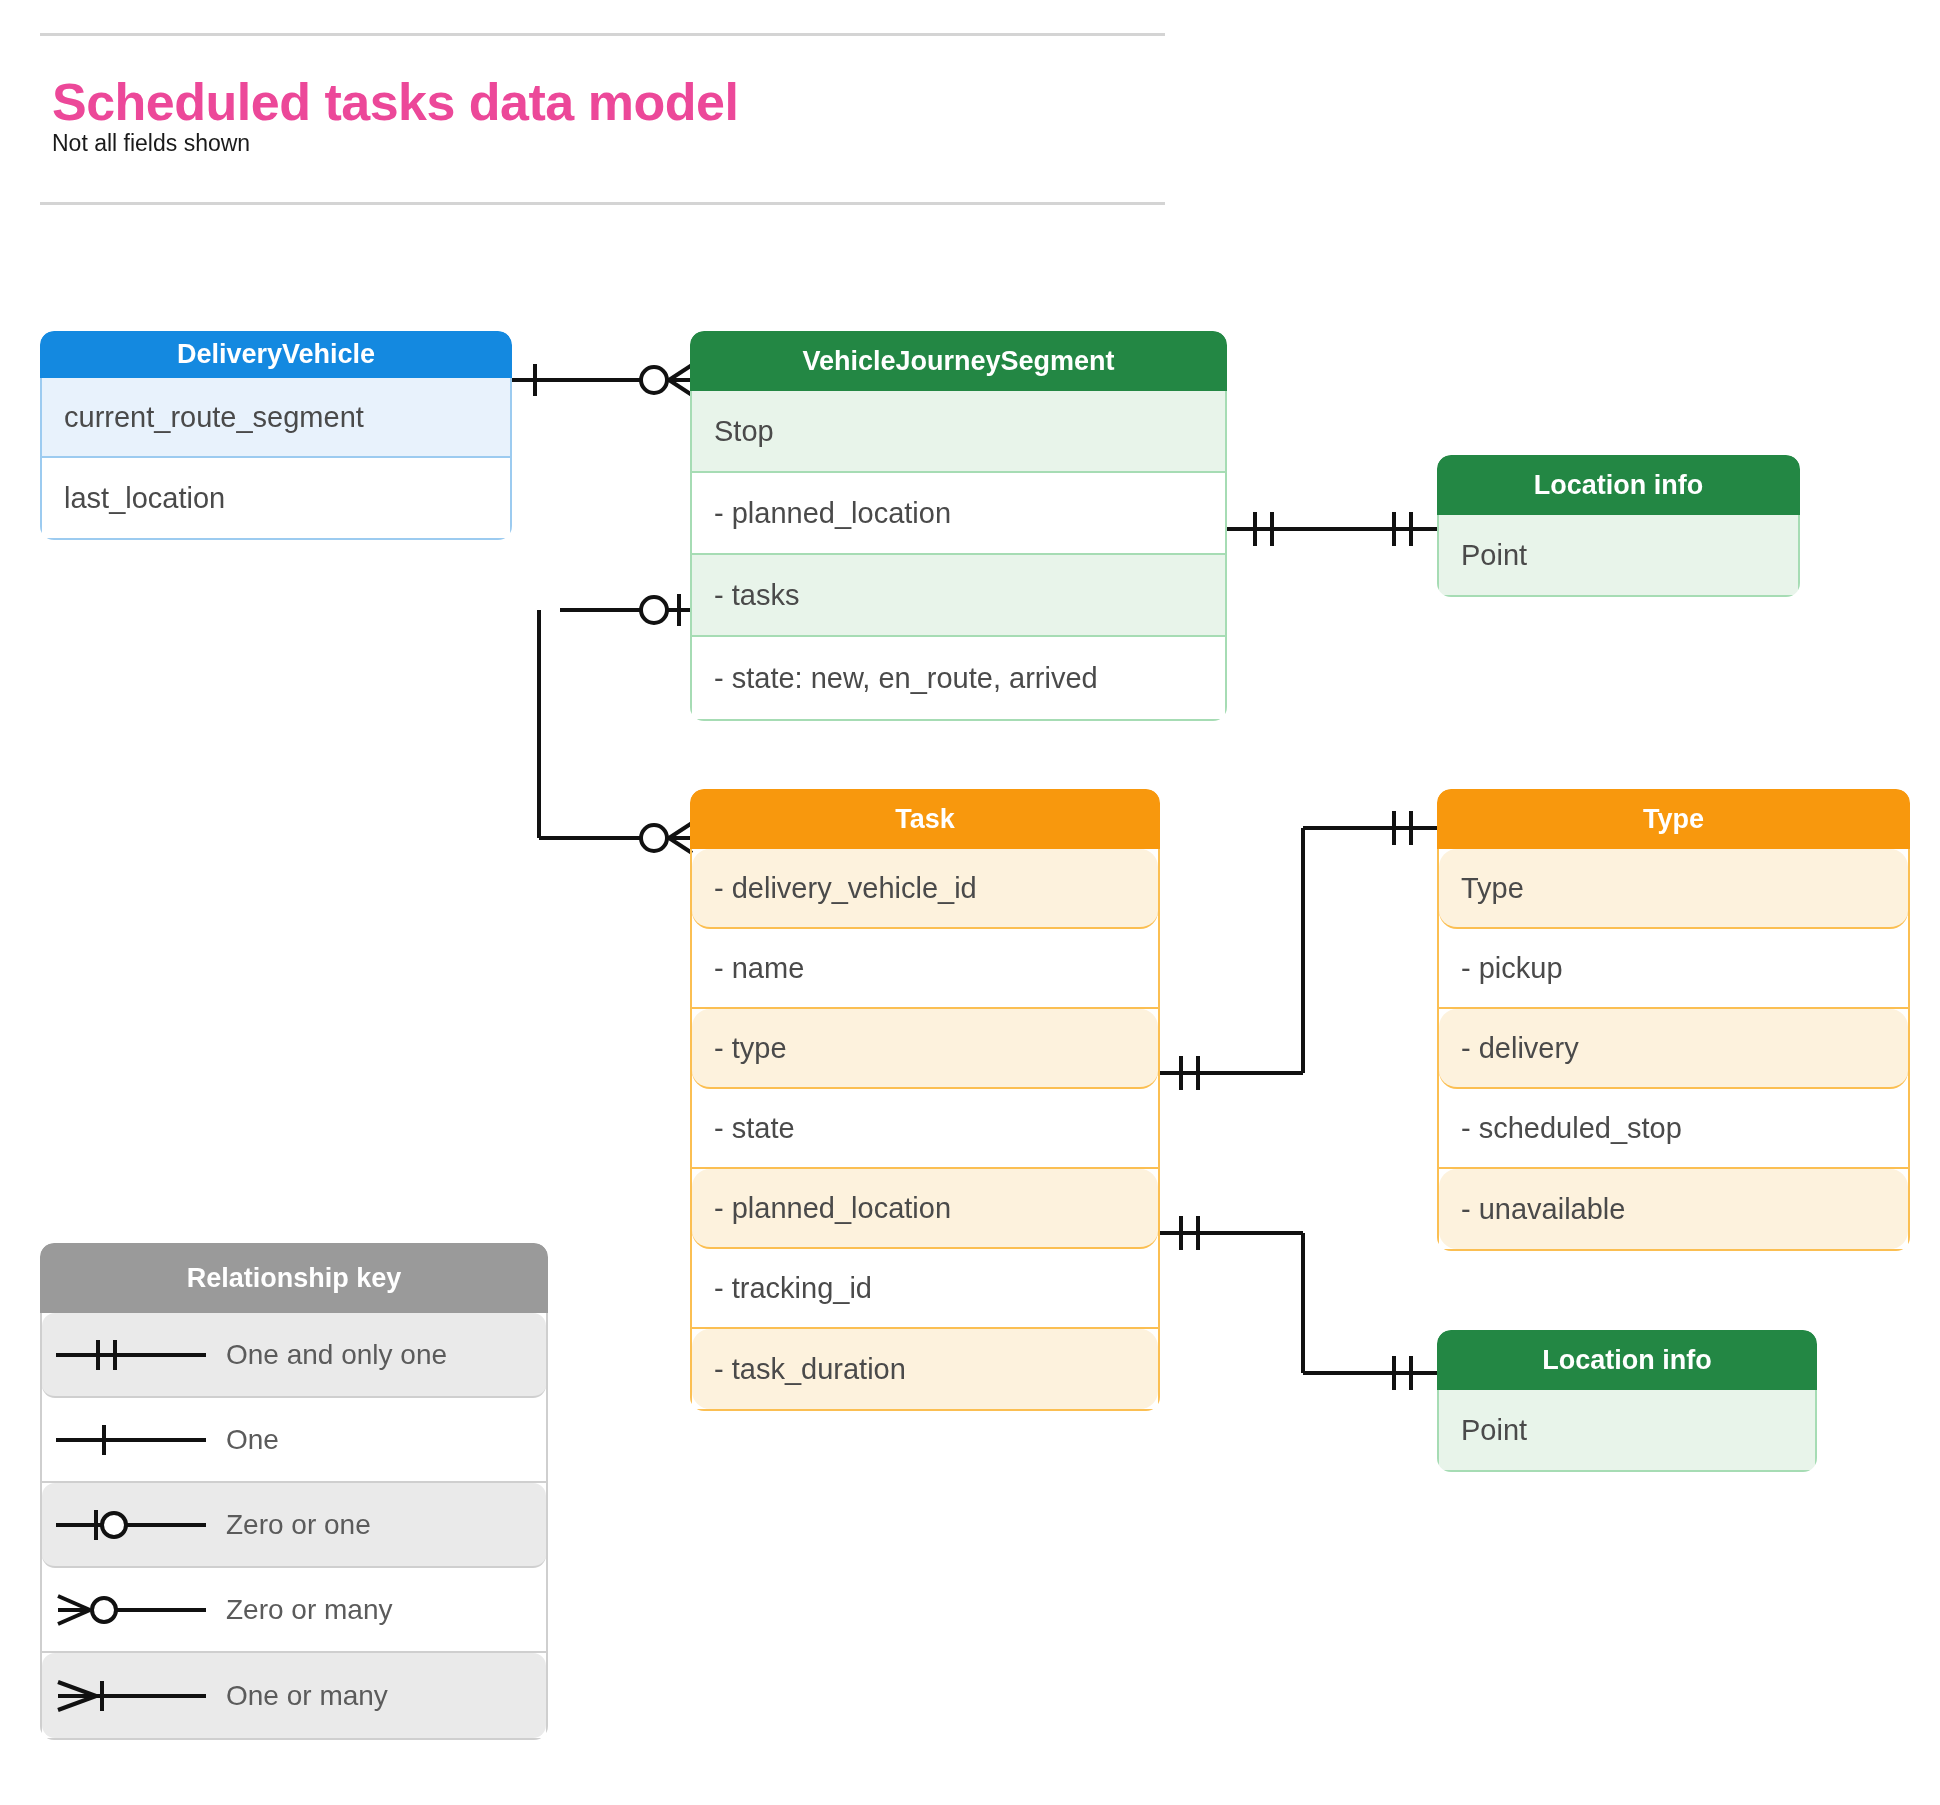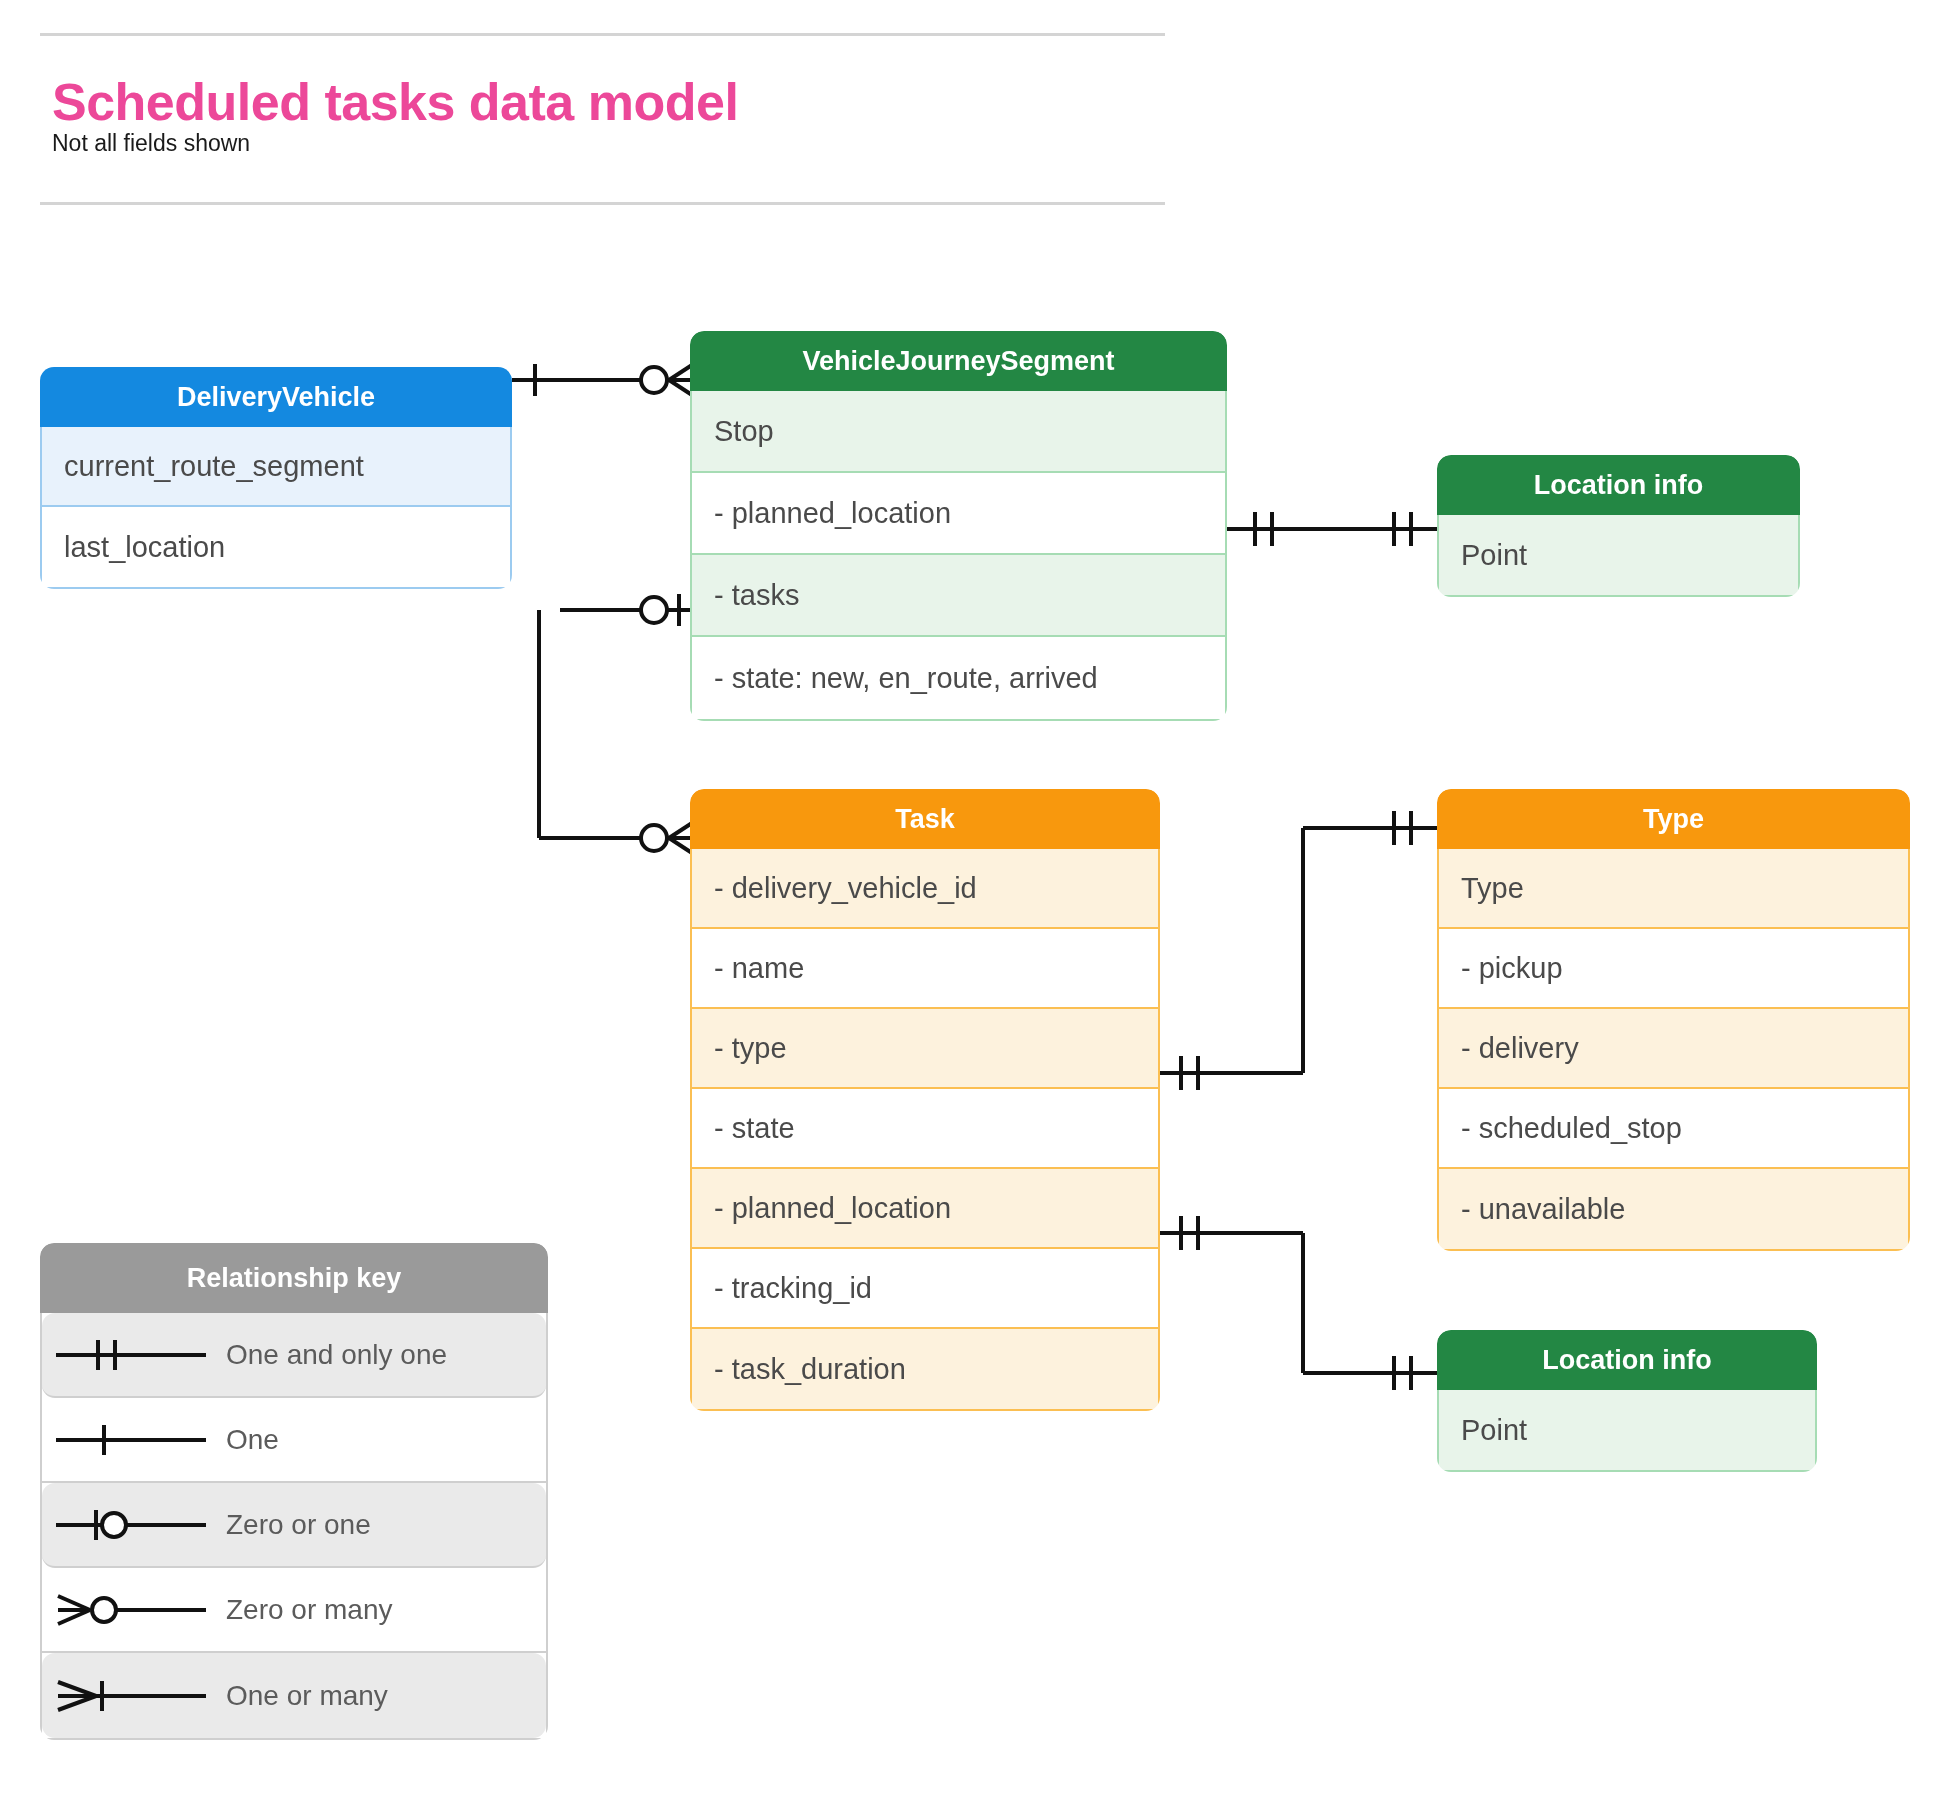--- a/index.html
+++ b/index.html
@@ -100,21 +100,21 @@
   .t-green .erow { border-bottom: 2px solid #a6dcb4; background: #ffffff; }
   .t-green .erow:last-child { border-bottom: none; }
   .t-green .erow.alt { background: #e8f4ea; }
 
   
   .t-orange .entity-title { background: #f8980d; }
   .t-orange .entity-rows { border: 2px solid #fbbf52; border-top: none;
                            border-bottom-left-radius: 6px; border-bottom-right-radius: 6px; }
   .t-orange .erow { border-bottom: 2px solid #fbbf52; background: #ffffff; }
   .t-orange .erow:last-child { border-bottom: none; }
-  .t-orange .erow.alt { background: #fdf2dd; }
+  .t-orange .erow.alt { background: #fdf2dd; border-radius: 18px; }
 
   
   .t-gray .entity-title { background: #9a9a9a; }
   .t-gray .entity-rows { border: 2px solid #cfcfcf; border-top: none;
                          border-bottom-left-radius: 6px; border-bottom-right-radius: 6px; }
 
   
   .legend-row {
     box-sizing: border-box;
     width: 100%;
@@ -201,21 +201,21 @@
       <line x1="1303" y1="1233" x2="1303" y2="1373"></line>
       <line x1="1303" y1="1373" x2="1437" y2="1373"></line>
       <line x1="1181" y1="1216" x2="1181" y2="1250"></line>
       <line x1="1198" y1="1216" x2="1198" y2="1250"></line>
       <line x1="1394" y1="1356" x2="1394" y2="1390"></line>
       <line x1="1411" y1="1356" x2="1411" y2="1390"></line>
     </g>
   </svg>
 
   <div class="entity t-blue" id="e-delivery-vehicle" style="left:40px; top:331px; width:472px;">
-    <div class="entity-title" style="height:60px;margin-top:36px;">DeliveryVehicle</div>
+    <div class="entity-title" style="height:47px;">DeliveryVehicle</div>
     <div class="entity-rows">
       <div class="erow alt" style="height:80px;">current_route_segment</div>
       <div class="erow" style="height:80px;">last_location</div>
     </div>
   </div>
 
   <div class="entity t-green" id="e-vjs" style="left:690px; top:331px; width:537px;">
     <div class="entity-title" style="height:60px;">VehicleJourneySegment</div>
     <div class="entity-rows">
       <div class="erow alt" style="height:82px;">Stop</div>

